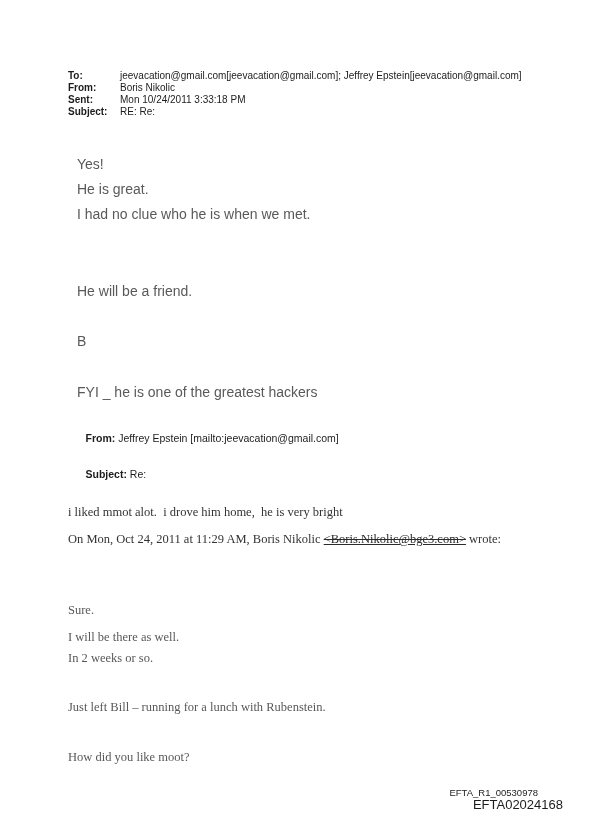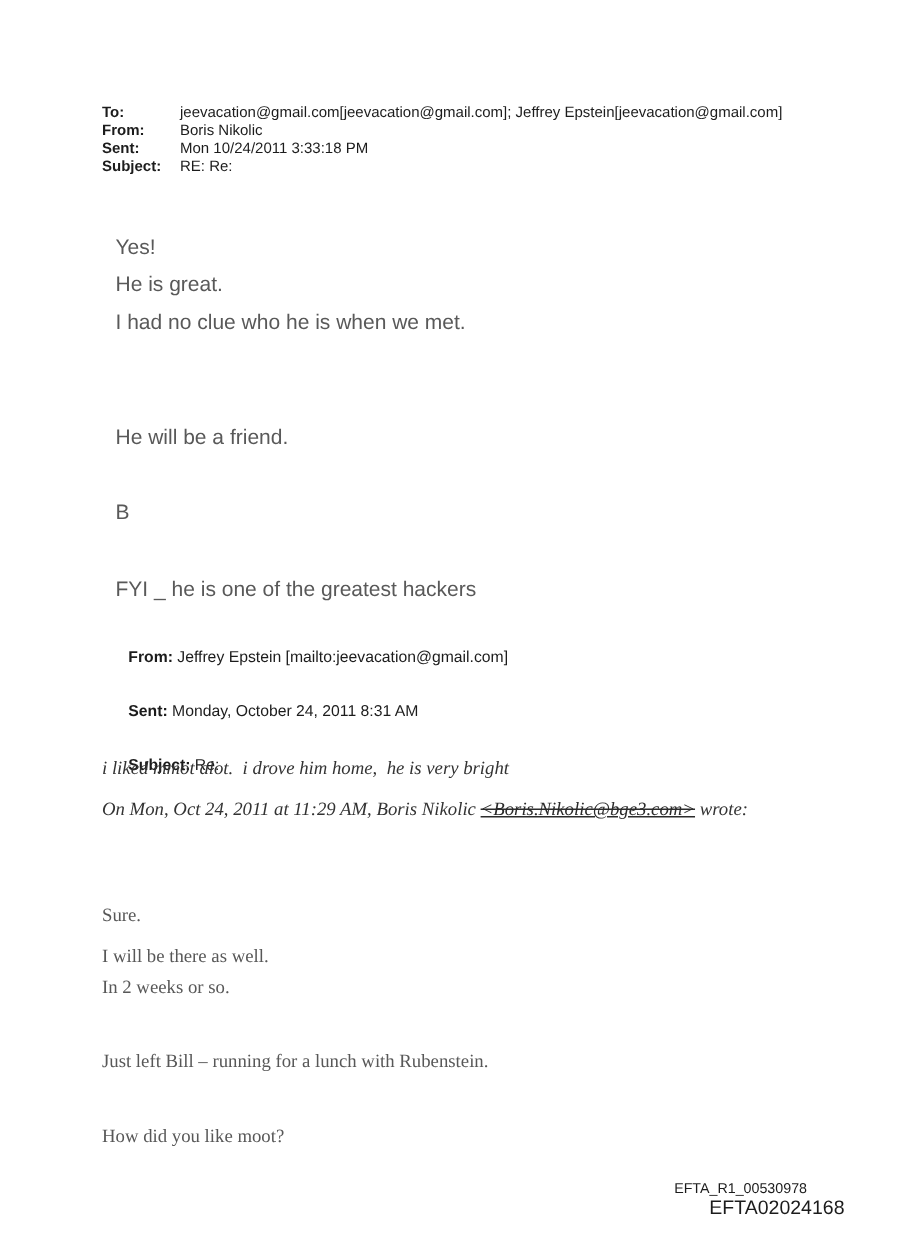--- a/index.html
+++ b/index.html
@@ -50,21 +50,21 @@
   
   .serif {
     position: absolute;
     left: 68px;
     margin: 0;
     font-family: "Liberation Serif", serif;
     font-size: 12.5px;
     line-height: 15px;
     white-space: pre-wrap;
   }
-  .serif.dark { color: var(--serif_dark, #333333); font-style: italic; }
+  .serif.dark { color: var(--serif_dark, #333333); }
   .serif.lite { color: var(--serif_muted, #585858); margin-top: 44px; }
   .struck {
     text-decoration: underline line-through;
     color: var(--link, #2b2b2b);
     cursor: pointer;
   }
 
   
   .bates1 {
     position: absolute;
@@ -110,23 +110,20 @@
   <p class="bline" style="top:194px">I had no clue who he is when we met.</p>
   <p class="bline" style="top:271px">He will be a friend.</p>
   <p class="bline" style="top:321px">B</p>
   <p class="bline" style="top:372px">FYI _ he is one of the greatest hackers</p>
 
   <div class="hdr2">
     <div class="h2row">
       <span class="h2label">From:</span><span class="h2value"> Jeffrey Epstein [mailto:jeevacation@gmail.com]</span>
     </div>
     <div class="h2row">
-      <span class="h2label">Sent:</span><span class="h2value"> Monday, October 24, 2011 8:31 AM</span>
-    </div>
-    <div class="h2row">
       <span class="h2label">Subject:</span><span class="h2value"> Re:</span>
     </div>
   </div>
 
   <p class="serif dark" style="top:505px">i liked mmot alot.  i drove him home,  he is very bright</p>
 
   <p class="serif dark" style="top:532px"><span>On Mon, Oct 24, 2011 at 11:29 AM, Boris Nikolic </span><span class="struck">&lt;Boris.Nikolic@bge3.com&gt;</span><span> wrote:</span></p>
 
   <p class="serif lite" style="top:559px">Sure.</p>
   <p class="serif lite" style="top:586px">I will be there as well.</p>

